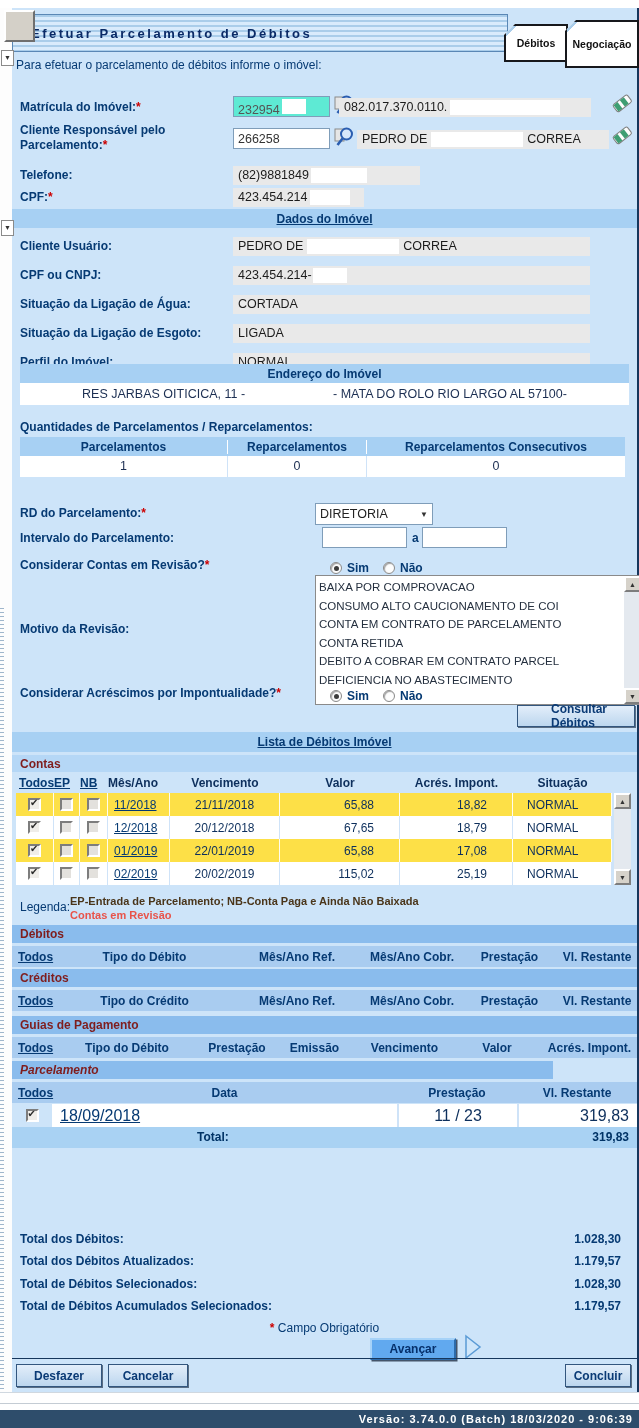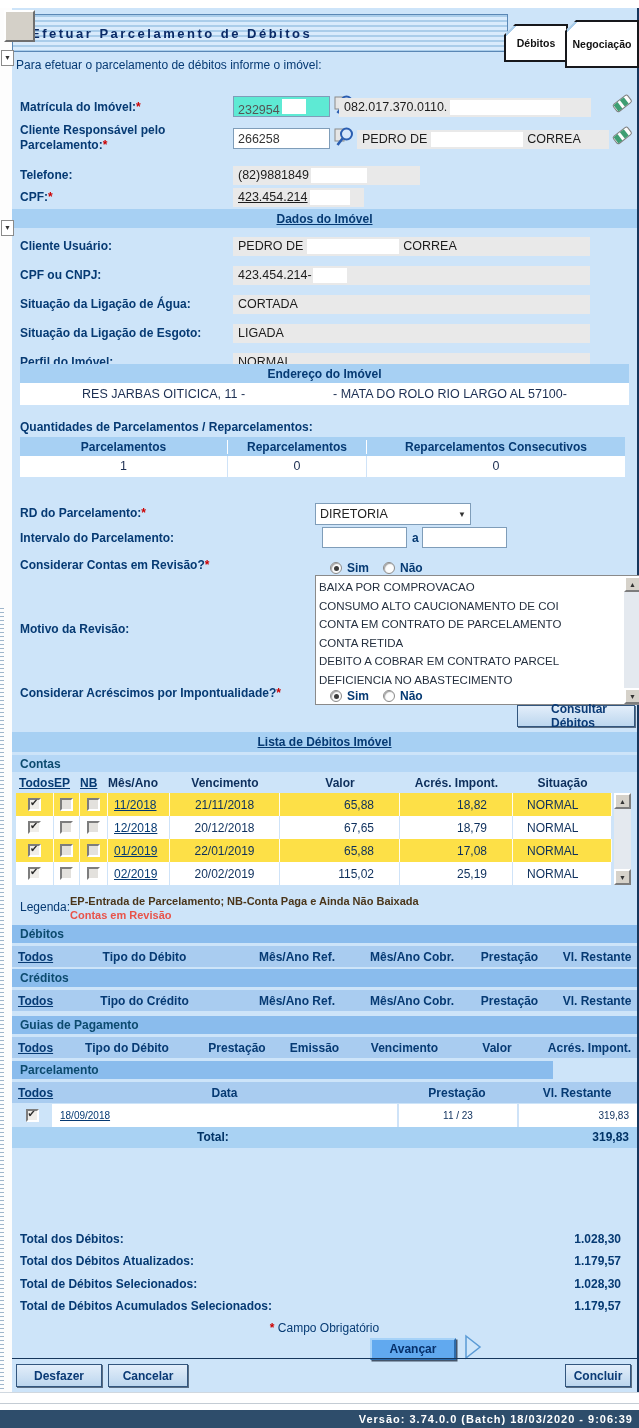--- a/index.html
+++ b/index.html
@@ -38,21 +38,21 @@
   .link{color:#063a73;text-decoration:underline;cursor:pointer;}
   .dfield{background:#e9e9e9;height:19px;line-height:19px;font-size:12.5px;color:#1c1c1c;
      padding-left:5px;white-space:nowrap;overflow:hidden;display:flex;align-items:center;}
   .redact{display:inline-block;height:15px;background:#fff;flex:none;}
   .tinput{background:#fff;border:1px solid #7f9db9;height:21px;box-sizing:border-box;
      font-size:12.5px;color:#333;padding:2px 4px;line-height:17px;white-space:nowrap;}
   .tinput.dis{background:#5eead4;color:#555;}
   .band1{background:#a7d0f3;display:flex;align-items:center;justify-content:center;
      font-size:12px;font-weight:bold;color:#063a73;}
   .band2{background:#8abced;display:flex;align-items:center;
-     font-size:12px;font-weight:bold;color:#0c4a6e;padding-left:8px;box-sizing:border-box;}
+     font-size:12px;font-weight:bold;color:#7f1d1d;padding-left:8px;box-sizing:border-box;}
   .subhdr{background:#a9ccf0;box-sizing:border-box;}
   .whiterow{background:#fff;display:flex;align-items:center;justify-content:center;
      font-size:12.5px;color:#1c2f52;}
 
   
   .sel{background:#fff;border:1px solid #7f9db9;height:22px;box-sizing:border-box;
      display:flex;align-items:center;font-size:12.5px;color:#222;padding:0 4px;}
   .sel .arr{margin-left:auto;font-size:8px;color:#333;}
   .radio{display:inline-block;width:12px;height:12px;border-radius:50%;background:#fdfdfd;
      border:1px solid #8a8a8a;box-shadow:inset 1px 1px 1px rgba(90,90,90,.55);
@@ -185,21 +185,21 @@
         </g>
       </svg>
   </div>
 
   <div class="abs lbl" style="left:8px;top:160px;">Telefone:</div>
   <div class="abs dfield" style="left:221px;top:158px;width:182px;">
     <span>(82)9881849</span>
       <span class="redact" style="width:56px;margin-left:2px;"></span>
   </div>
   <div class="abs lbl" style="left:8px;top:182px;"><span>CPF:</span><span class="req">*</span></div>
-  <div class="abs dfield" style="left:221px;top:180px;width:126px;text-decoration:underline;">
+  <div class="abs dfield" style="left:221px;top:180px;width:126px;">
     <span>423.454.214</span>
       <span class="redact" style="width:40px;margin-left:2px;"></span>
   </div>
 
   <div class="abs band1" style="left:0;top:201px;width:625px;height:19px;">
     <span class="link">Dados do Imóvel</span>
   </div>
   <div class="abs lbl" style="left:8px;top:231px;">Cliente Usuário:</div>
   <div class="abs dfield" style="left:221px;top:229px;width:352px;">
     <span>PEDRO DE</span>
@@ -239,21 +239,21 @@
     <div style="border-left:1px solid #fff;border-right:1px solid #fff;">Reparcelamentos</div>
     <div>Reparcelamentos Consecutivos</div>
   </div>
   <div class="abs qt-grid" style="left:8px;top:448px;width:605px;height:21px;background:#fff;font-size:12.5px;color:#1c2f52;line-height:21px;">
     <div>1</div>
     <div style="border-left:1px solid #cfe3f8;border-right:1px solid #cfe3f8;">0</div>
     <div>0</div>
   </div>
 
   <div class="abs lbl" style="left:8px;top:498px;"><span>RD do Parcelamento:</span><span class="req">*</span></div>
-  <div class="abs sel" style="left:303px;top:495px;width:156px;">
+  <div class="abs sel" style="left:303px;top:495px;width:118px;">
     <span>DIRETORIA</span>
       <span class="arr">▼</span>
   </div>
   <div class="abs lbl" style="left:8px;top:523px;">Intervalo do Parcelamento:</div>
   <div class="abs tinput" style="left:310px;top:519px;width:85px;"></div>
   <div class="abs lbl" style="left:400px;top:523px;">a</div>
   <div class="abs tinput" style="left:410px;top:519px;width:85px;"></div>
 
   <div class="abs lbl" style="left:8px;top:550px;"><span>Considerar Contas em Revisão?</span><span class="req">*</span></div>
   <div class="abs" style="left:318px;top:550px;">
@@ -414,30 +414,30 @@
   <div class="abs hdr7 subhdr" style="left:0;top:1029px;width:625px;height:21px;">
     <span class="link hleft">Todos</span>
     <span class="hcell">Tipo do Débito</span>
     <span class="hcell">Prestação</span>
     <span class="hcell">Emissão</span>
     <span class="hcell">Vencimento</span>
     <span class="hcell">Valor</span>
     <span class="hcell">Acrés. Impont.</span>
   </div>
 
-  <div class="abs band2" style="left:0;top:1053px;width:541px;height:18px;">
+  <div class="abs band2" style="left:0;top:1053px;width:541px;height:18px;font-style:italic;">
     <span>Parcelamento</span>
     </div>
   <div class="abs hdr4 subhdr" style="left:0;top:1074px;width:625px;height:21px;">
     <span class="link hleft">Todos</span>
     <span class="hcell">Data</span>
     <span class="hcell">Prestação</span>
     <span class="hcell">Vl. Restante</span>
   </div>
-  <div class="abs hdr4" style="left:0;top:1096px;width:625px;height:23px;font-weight:normal;font-size:10px;color:#0d2f5c;">
+  <div class="abs hdr4" style="left:0;top:1096px;width:625px;height:23px;font-weight:normal;font-size:16px;color:#0d2f5c;">
     <span style="display:flex;justify-content:center;align-items:center;height:100%;">
         <span class="cb checked"></span>
       </span>
     <span style="display:flex;align-items:center;height:100%;background:#fff;padding-left:8px;box-sizing:border-box;">
         <a class="link">18/09/2018</a>
       </span>
     <span style="display:flex;align-items:center;justify-content:center;height:100%;background:#fff;border-left:2px solid #cfe3f8;box-sizing:border-box;">11 / 23</span>
     <span style="display:flex;align-items:center;justify-content:flex-end;height:100%;background:#fff;border-left:2px solid #cfe3f8;box-sizing:border-box;padding-right:8px;">319,83</span>
   </div>
   <div class="abs" style="left:0;top:1119px;width:625px;height:21px;background:#a9d2f3;">

